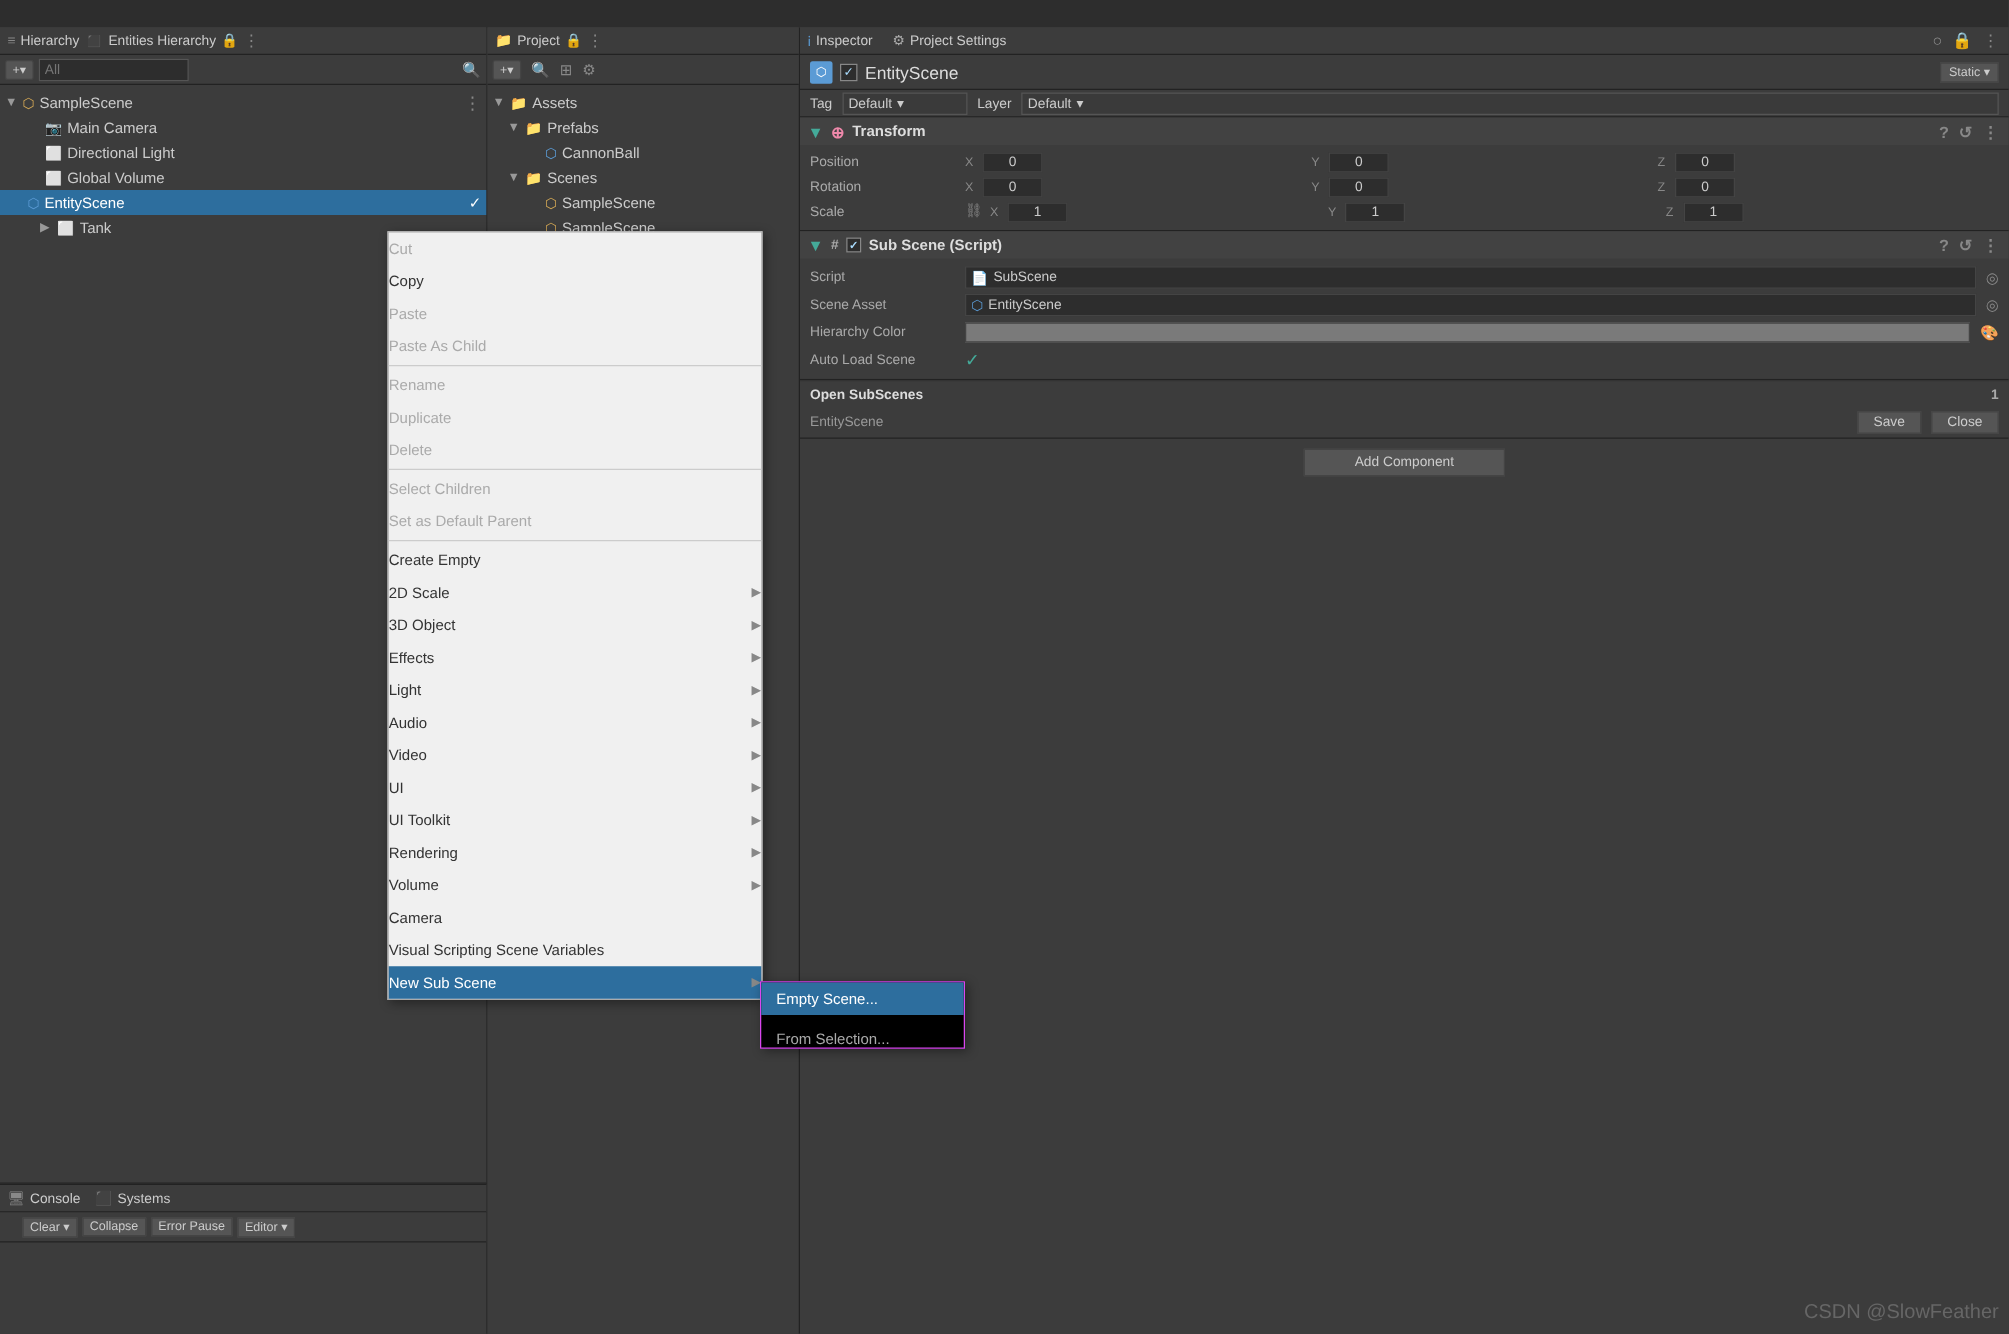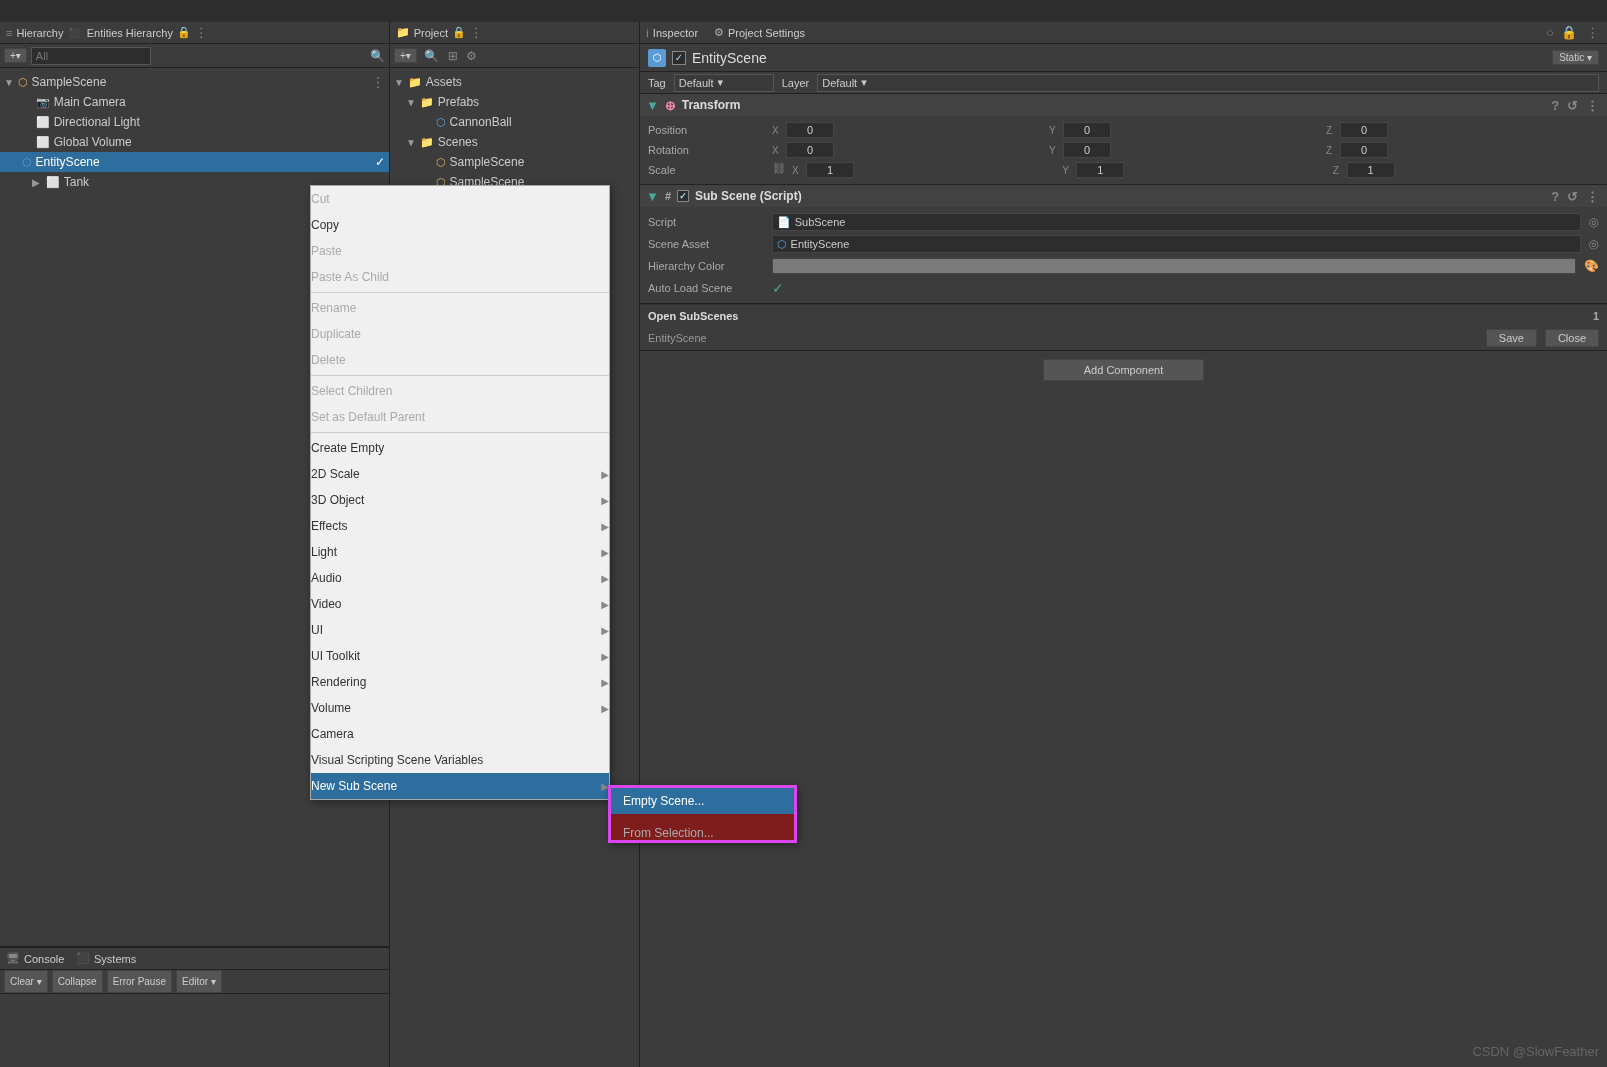--- a/index.html
+++ b/index.html
@@ -363,24 +363,25 @@
 
     
     .console-panel {
       height: 120px;
       background: #3c3c3c;
       border-top: 1px solid #222;
     }
 
     .console-toolbar {
       display: flex;
+      align-items: center;
       height: 24px;
       background: #3c3c3c;
       border-bottom: 1px solid #222;
-      padding: 0 4px;
+      padding: 0 18px;
       gap: 4px;
     }
 
     .console-btn {
       background: #555;
       border: 1px solid #444;
       color: #ccc;
       font-size: 10px;
       padding: 1px 5px;
       cursor: pointer;
@@ -421,24 +422,24 @@
     .ctx-item.highlighted {
       background: #2d6e9e;
       color: #fff;
     }
 
     
     .submenu {
       position: absolute;
       top: 785px;
       left: 608px;
-      background: #7f1d1d;
-      border: 3px solid #d946ef;
+      background: #000000;
+      border: 1px solid #d946ef;
       box-shadow: 2px 2px 8px rgba(0,0,0,0.4);
-      width: 189px;
+      width: 164px;
       z-index: 101;
       font-size: 12px;
       color: #333;
     }
 
     .submenu-item {
       display: flex;
       align-items: center;
       height: 26px;
       padding: 0 12px;
@@ -468,21 +469,21 @@
       justify-content: center;
       font-size: 10px;
       color: #fff;
       border-radius: 2px;
     }
 
     .watermark {
       position: absolute;
       bottom: 8px;
       right: 8px;
-      font-size: 13px;
+      font-size: 16px;
       color: #666;
     }
 
     .entity-checkbox {
       width: 14px;
       height: 14px;
       border: 1px solid #888;
       background: #2d2d2d;
       display: inline-flex;
       align-items: center;

